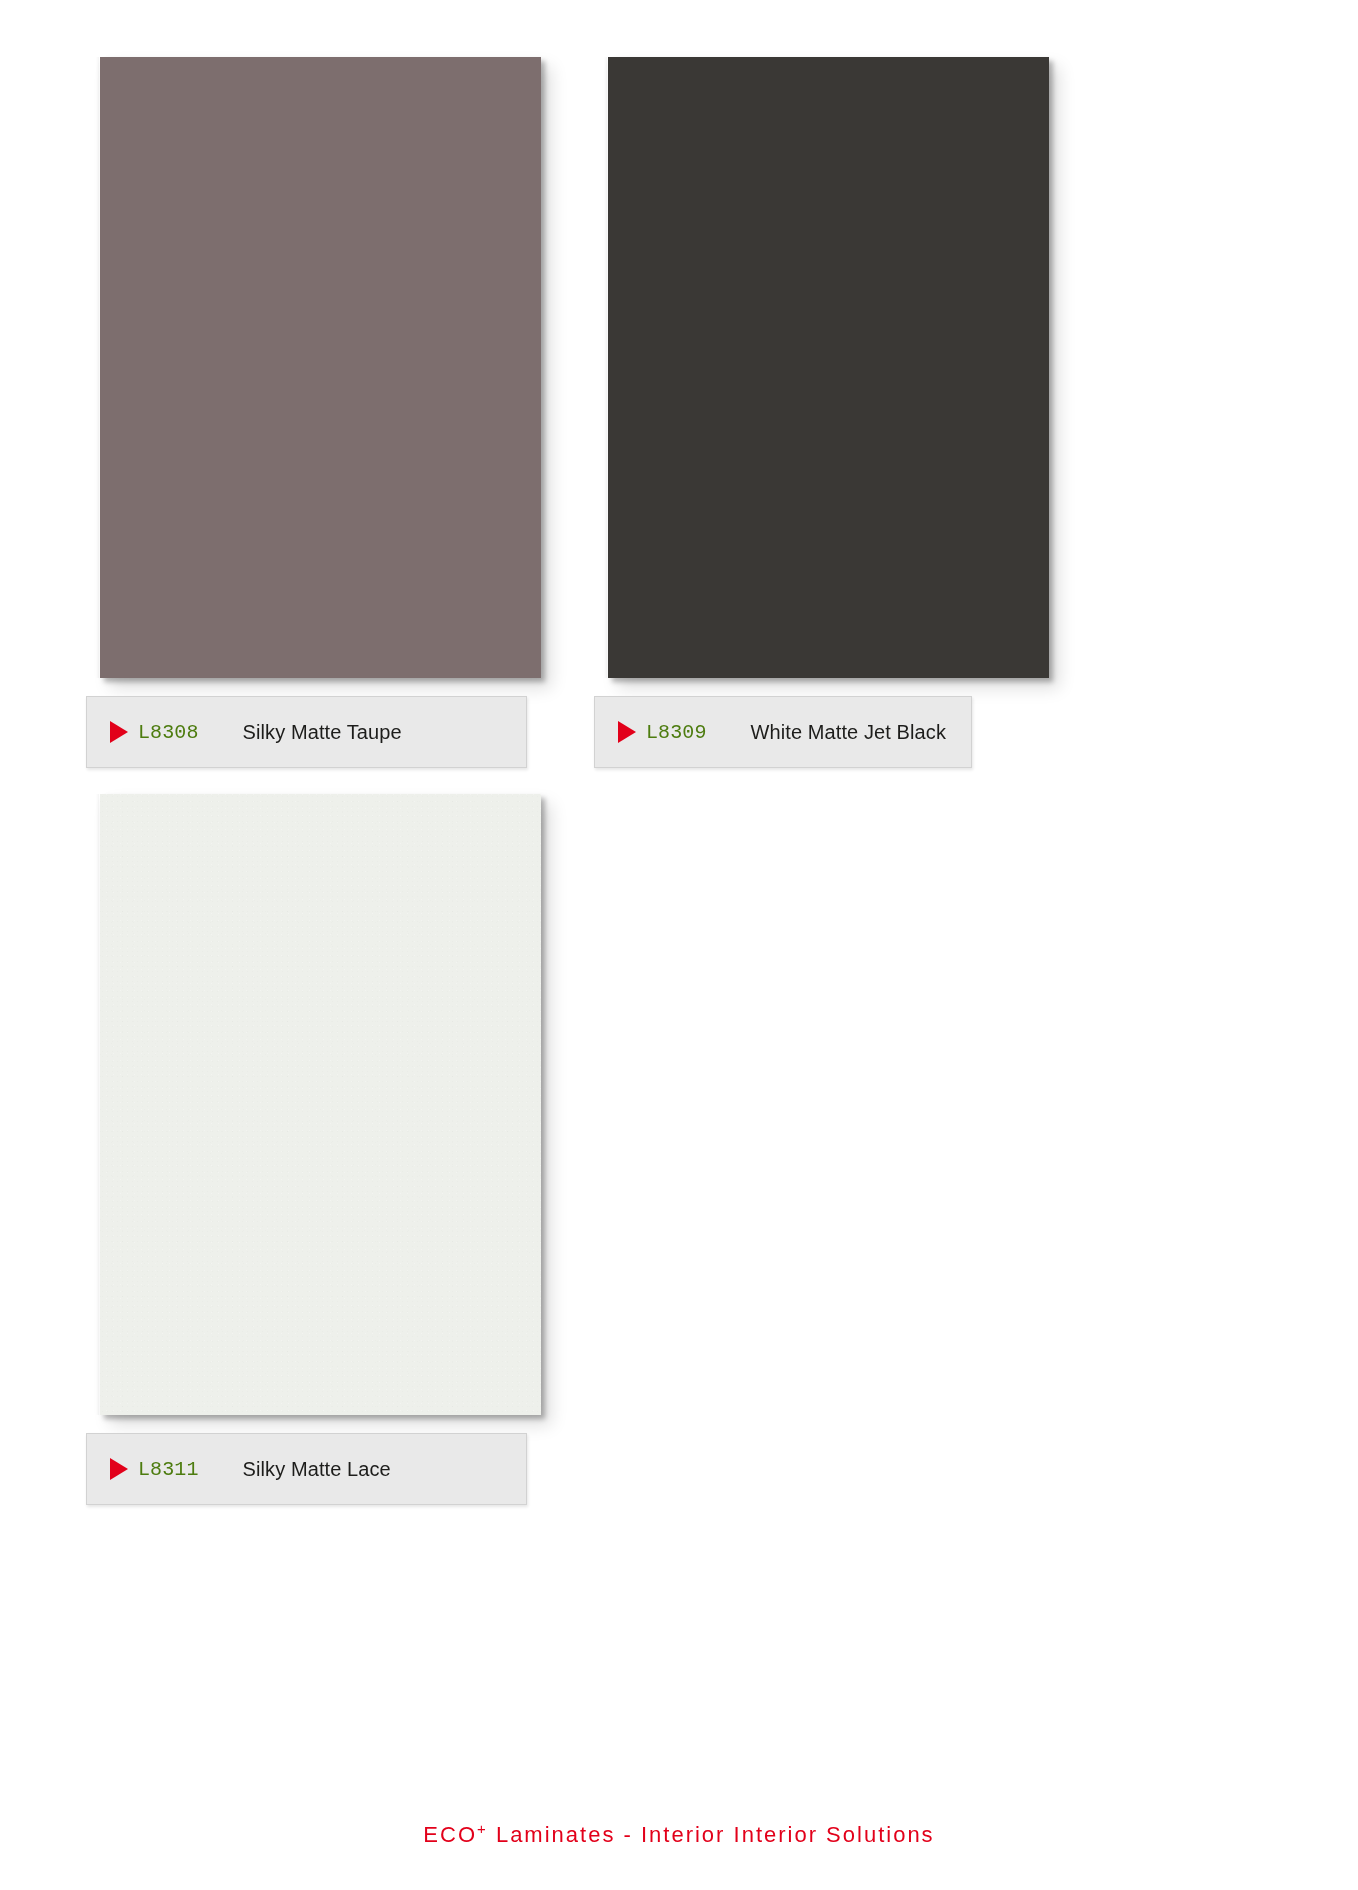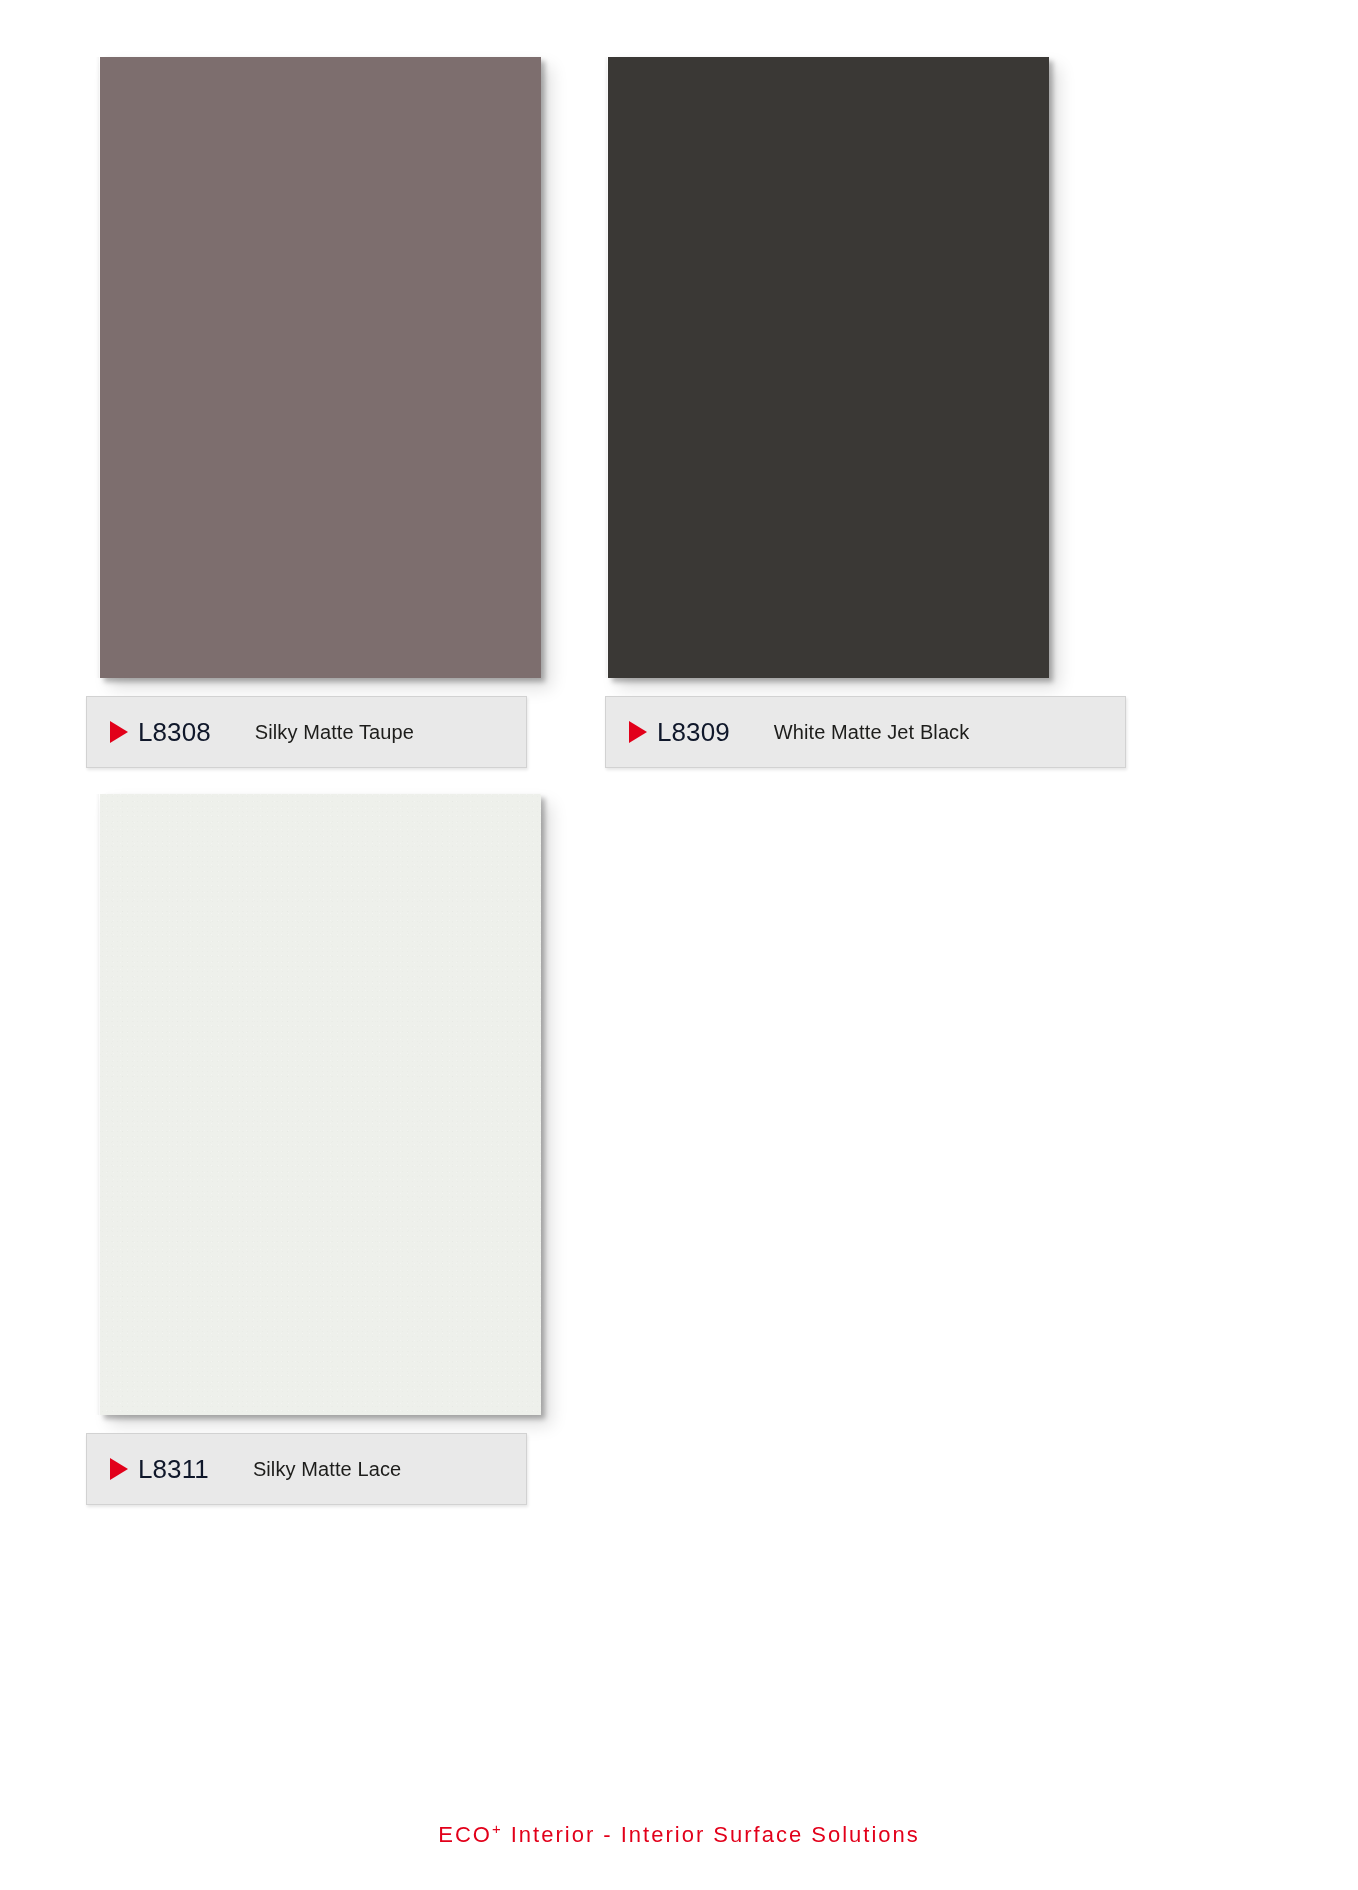--- a/index.html
+++ b/index.html
@@ -96,39 +96,40 @@
     margin-top: 18px;
     width: 441px;
     height: 72px;
     background: #e9e9e9;
     border: 1px solid #d2d2d2;
     box-sizing: border-box;
     box-shadow: 1px 2px 3px rgba(0,0,0,0.10);
     display: flex;
     align-items: center;
   }
-  .swatch-card.col-right .label-band { width: 521px; margin-left: 11px; }
+  .swatch-card.col-right .label-band { width: 378px; }
 
   .tri-icon {
     flex: 0 0 auto;
     margin-left: 23px;
     width: 0;
     height: 0;
     border-top: 11px solid transparent;
     border-bottom: 11px solid transparent;
     border-left: 18px solid #e2001a;
   }
 
   .code {
     flex: 0 0 auto;
     margin-left: 10px;
-    font-size: 26px;
-    color: #0f172a;
+    font-size: 20px;
+    color: #4d7c0f;
     letter-spacing: 0.1px;
     white-space: nowrap;
+    font-family: Liberation Mono, monospace;
   }
 
   .pname {
     flex: 0 0 auto;
     margin-left: 44px;
     font-size: 20px;
     color: #1d1d1b;
     letter-spacing: 0.1px;
     white-space: nowrap;
   }
@@ -194,16 +195,16 @@
         <span class="tri-icon" style="border-left-color: rgb(226, 0, 26);"></span>
         <span class="code">L8311</span>
         <span class="pname">Silky Matte Lace</span>
       </div>
     </div>
 
 
   </div>
 
   <div class="footer">
-    <span class="footer-text" style="color: rgb(226, 0, 26);"><span>ECO</span><sup>+</sup><span> Interior - Interior Surface Solutions</span></span>
+    <span class="footer-text" style="color: rgb(226, 0, 26);"><span>ECO</span><sup>+</sup><span> Laminates - Interior Interior Solutions</span></span>
   </div>
 
 </div>
 
 </body></html>

